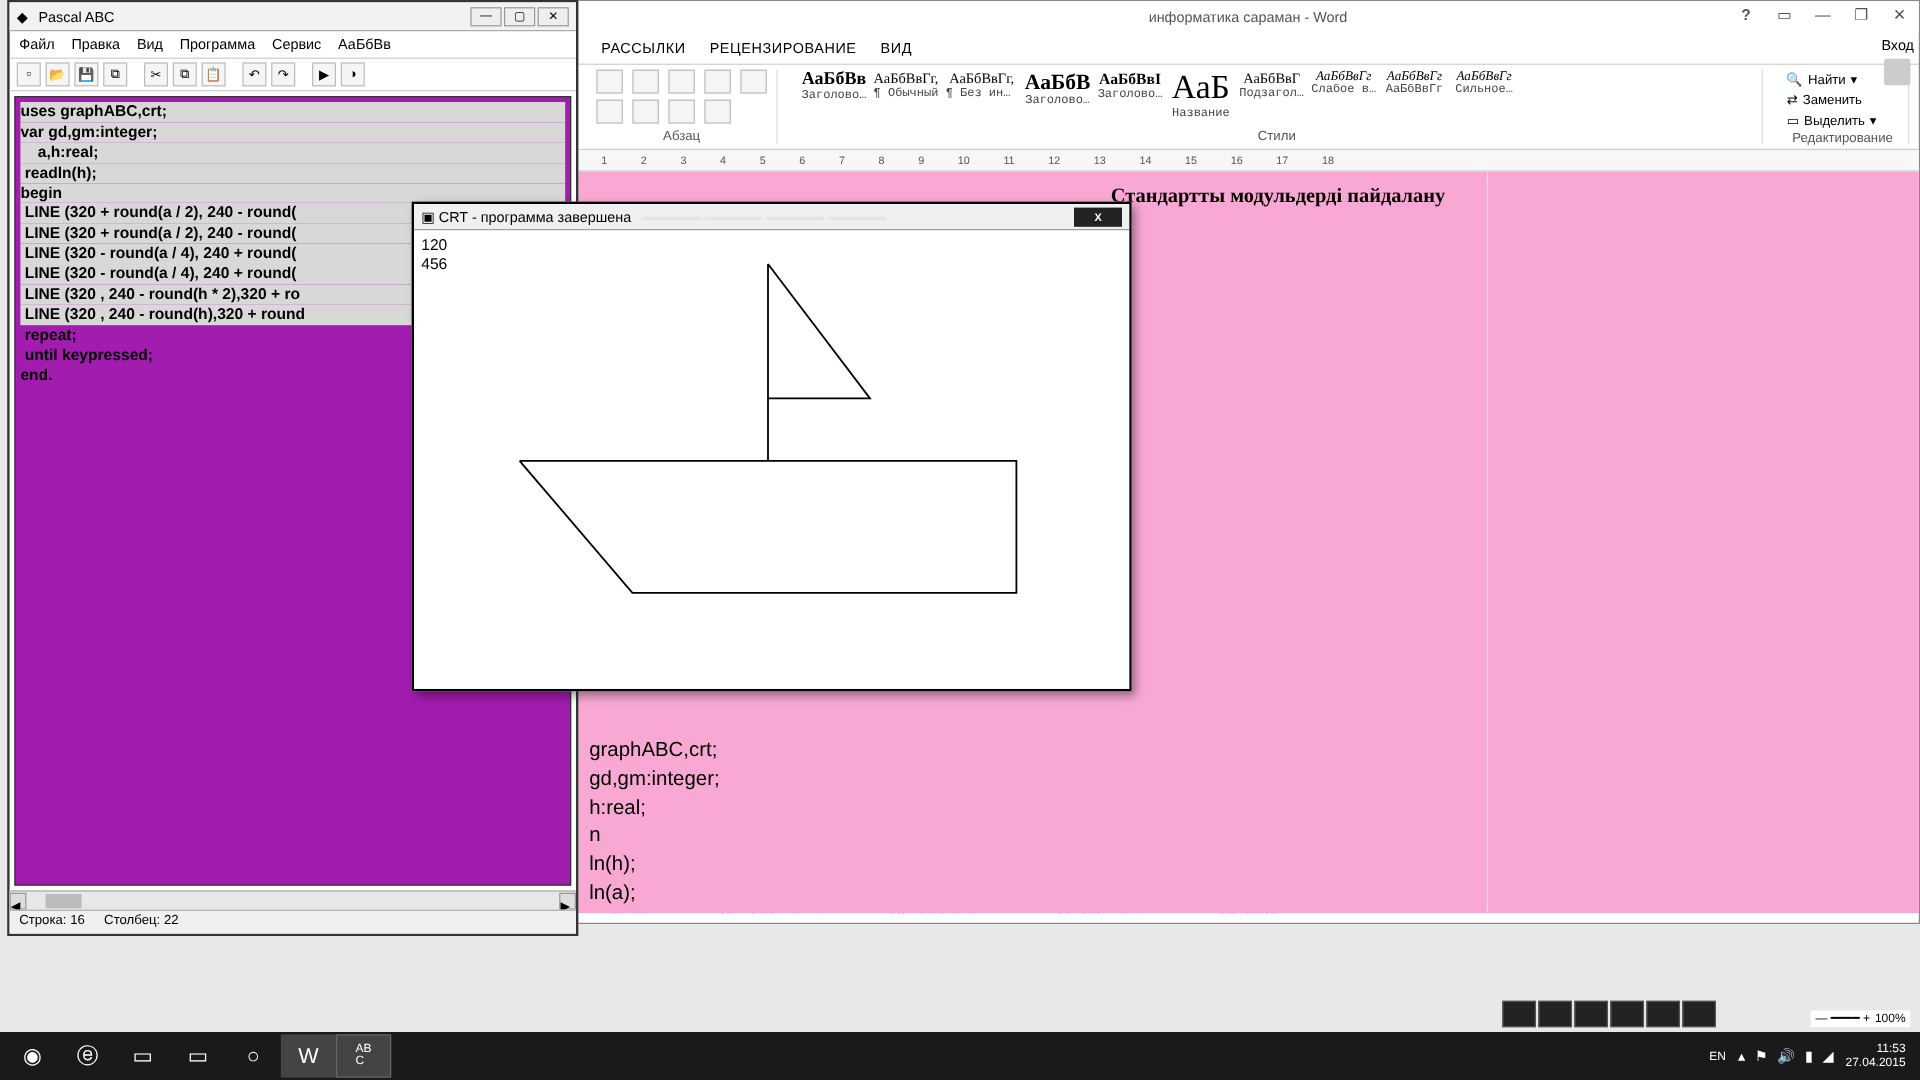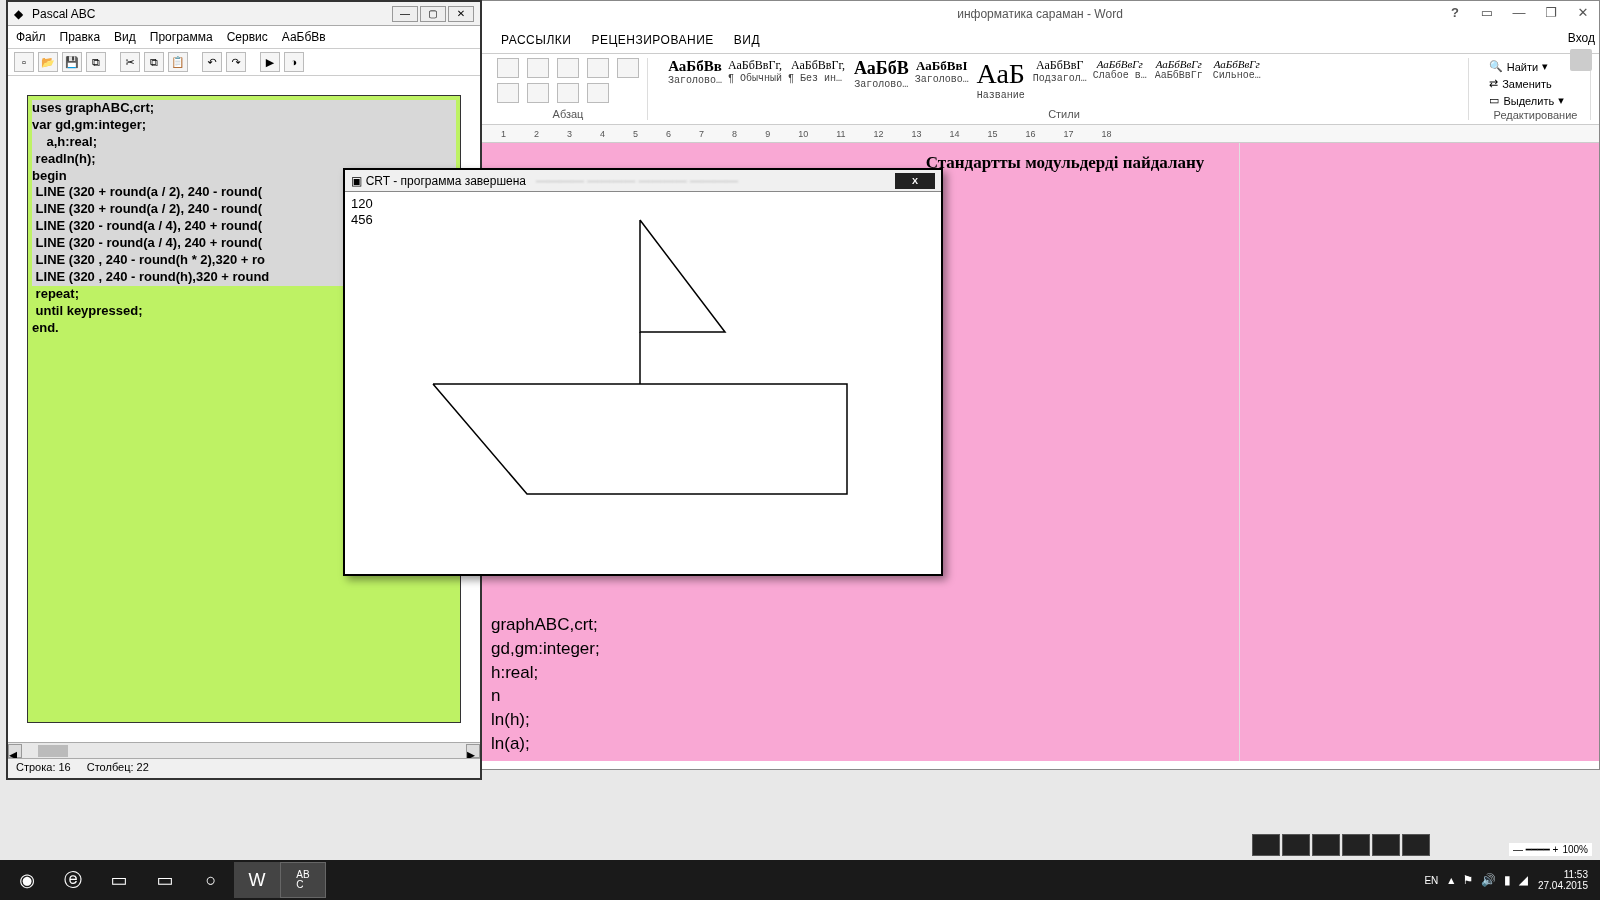--- a/index.html
+++ b/index.html
@@ -40,21 +40,21 @@
 .pascal-titlebar { height: 24px; background: #f2f2f2; display: flex; align-items: center; padding: 0 6px; font-size: 12px; border-bottom: 1px solid #aaa; }
 .pascal-titlebar .icon { width: 14px; height: 14px; margin-right: 4px; display: inline-block; }
 .pascal-titlebar .wincontrols { margin-left: auto; display: flex; gap: 2px; }
 .pascal-titlebar .wc { width: 26px; height: 16px; border: 1px solid #999; background: #eee; display: flex; align-items: center; justify-content: center; font-size: 10px; cursor: pointer; }
 .pascal-menu { display: flex; gap: 14px; padding: 4px 8px; font-size: 12px; border-bottom: 1px solid #ccc; }
 .pascal-toolbar { display: flex; gap: 4px; padding: 3px 6px; border-bottom: 1px solid #ccc; }
 .pascal-toolbar .tb { width: 20px; height: 20px; border: 1px solid #bbb; background: #f5f5f5; display: flex; align-items: center; justify-content: center; font-size: 11px; }
 .pascal-tabs { display: flex; padding: 2px 6px; font-size: 11px; }
 .pascal-tab { padding: 2px 8px; border: 1px solid #aaa; border-bottom: none; margin-right: 2px; background: #eee; }
 .pascal-tab.active { background: #fff; }
-.pascal-editor { flex: 1; background: #bef264; border: 1px solid #333; margin: 19px; font-family: "Courier New", monospace; font-size: 13px; font-weight: bold; padding: 4px; overflow: hidden; line-height: 1.3; }
+.pascal-editor { flex: 1; background: #a21caf; border: 1px solid #333; margin: 4px; font-family: "Courier New", monospace; font-size: 13px; font-weight: bold; padding: 4px; overflow: hidden; line-height: 1.3; }
 .pascal-editor .line { white-space: pre; color: #000; }
 .pascal-editor .hl { background: #d8d8d8; }
 .pascal-hscroll { height: 16px; background: #e8e8e8; border-top: 1px solid #aaa; display: flex; align-items: center; }
 .pascal-hscroll .thumb { width: 30px; height: 12px; background: #bbb; margin-left: 16px; }
 .pascal-hscroll .arr { width: 14px; height: 14px; border: 1px solid #999; background: #ddd; }
 .pascal-status { height: 20px; background: #f0f0f0; border-top: 1px solid #aaa; font-size: 11px; padding: 2px 8px; display: flex; gap: 16px; }
 
 
 .crt-window { position: absolute; left: 343px; top: 168px; width: 600px; height: 408px; background: #fff; border: 2px solid #000; box-shadow: 4px 4px 8px rgba(0,0,0,0.4); z-index: 20; }
 .crt-titlebar { height: 22px; background: #f0f0f0; border-bottom: 1px solid #888; display: flex; align-items: center; padding: 0 6px; font-size: 12px; }

